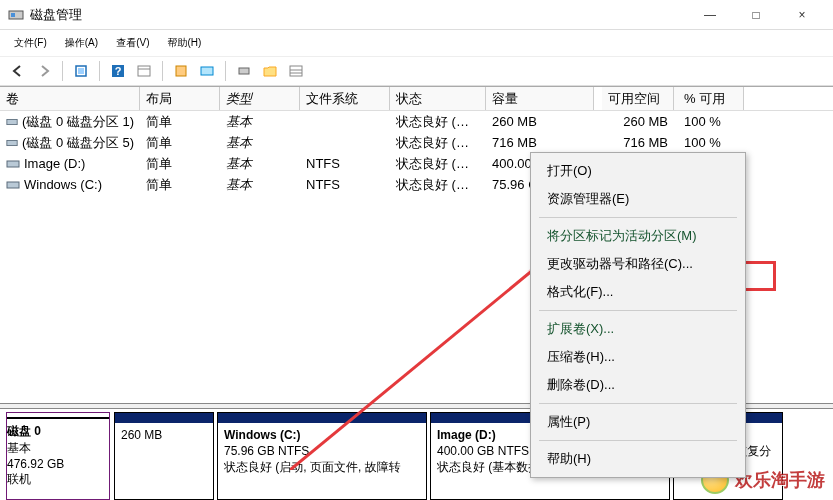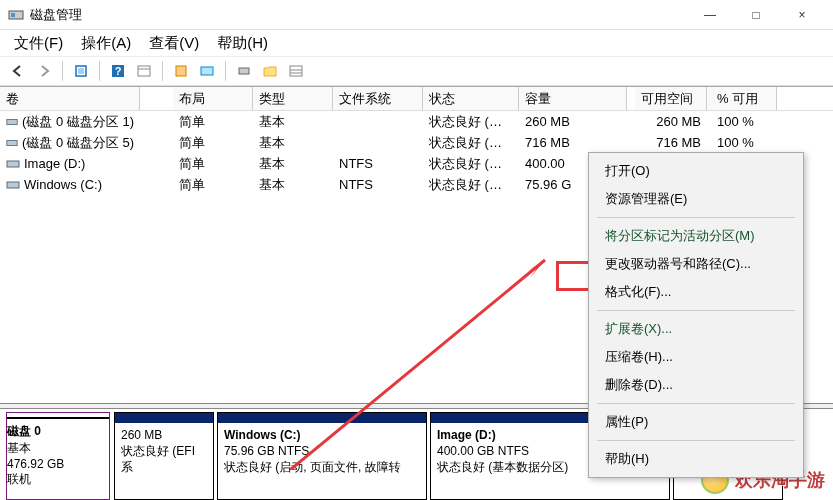--- a/index.html
+++ b/index.html
@@ -7,37 +7,37 @@
 
 
 .titlebar { height: 30px; display: flex; align-items: center; padding: 0 8px; border-bottom: 1px solid #ddd; }
 .titlebar .icon { width: 16px; height: 16px; margin-right: 6px; }
 .titlebar .title { flex: 1; font-size: 13px; }
 .win-btns { display: flex; }
 .win-btn { width: 46px; height: 30px; display: flex; align-items: center; justify-content: center; color: #333; cursor: pointer; }
 
 
 .menubar { height: 26px; display: flex; align-items: center; padding: 0 6px; gap: 2px; }
-.menubar span { padding: 3px 8px; cursor: pointer; font-size: 15px; }
+.menubar span { padding: 3px 8px; cursor: pointer; font-size: 10px; }
 
 
 .toolbar { height: 30px; display: flex; align-items: center; padding: 0 6px; gap: 2px; border-top: 1px solid #eee; border-bottom: 1px solid #ddd; }
 .tool-btn { width: 24px; height: 24px; display: flex; align-items: center; justify-content: center; border: 1px solid transparent; cursor: pointer; }
 .tool-sep { width: 1px; height: 20px; background: #ccc; margin: 0 4px; }
 
 
 .table-wrap { border-top: 1px solid #aaa; }
 .thead { display: flex; background: #fff; border-bottom: 1px solid #ddd; height: 24px; }
 .th { border-right: 1px solid #ccc; padding: 3px 6px; font-size: 13px; background: #f9f9f9; display: flex; align-items: center; }
 .tbody { }
 .tr { display: flex; height: 21px; align-items: center; }
 .td { padding: 1px 6px; font-size: 13px; overflow: hidden; white-space: nowrap; }
 .col-vol { width: 140px; display: flex; align-items: center; gap: 4px; }
-.col-layout { width: 80px; margin-left: 33px; }
-.col-type { width: 80px; }
+.col-layout { width: 80px; }
+.col-type { width: 80px; font-style: italic; }
 .col-fs { width: 90px; }
 .col-status { width: 96px; }
 .col-cap { width: 108px; }
 .col-free { width: 72px; text-align: right; margin-left: 8px; }
 .col-pct { width: 70px; padding-left: 10px; }
 .disk-icon { width: 14px; height: 12px; }
 
 
 .disk-panel-wrap { position: absolute; bottom: 0; left: 0; right: 0; }
 .hr1 { height: 6px; border-top: 1px solid #888; border-bottom: 1px solid #888; background: #f0f0f0; margin-bottom: 3px; }
@@ -230,21 +230,20 @@
       <div class="name">磁盘 0</div>
       <div>基本</div>
       <div>476.92 GB</div>
       <div>联机</div>
     </div>
     <div id="partitions" style="display:flex;gap:3px;flex:1">
         <div class="partition" style="width: 100px;">
           <div class="pbar"></div>
           <div class="ptext">
             <div>260 MB</div>
-            <div>状态良好 (EFI 系</div>
           </div>
         </div>
         <div class="partition" style="width: 210px;">
           <div class="pbar"></div>
           <div class="ptext">
             <div class="ptitle">Windows  (C:)</div>
             <div>75.96 GB NTFS</div>
             <div>状态良好 (启动, 页面文件, 故障转</div>
           </div>
         </div>
@@ -260,21 +259,21 @@
           <div class="pbar"></div>
           <div class="ptext">
             <div>716 MB</div>
             <div>状态良好 (恢复分区</div>
           </div>
         </div>
       </div>
   </div>
 </div>
 
-<div class="ctx" style="top:152px;left:588px">
+<div class="ctx" style="top:152px;left:530px">
   <div class="ctx-item">打开(O)</div>
   <div class="ctx-item">资源管理器(E)</div>
   <div class="ctx-sep"></div>
   <div class="ctx-item disabled">将分区标记为活动分区(M)</div>
   <div class="ctx-item">更改驱动器号和路径(C)...</div>
   <div class="ctx-item">格式化(F)...</div>
   <div class="ctx-sep"></div>
   <div class="ctx-item disabled">扩展卷(X)...</div>
   <div class="ctx-item">压缩卷(H)...</div>
   <div class="ctx-item">删除卷(D)...</div>

